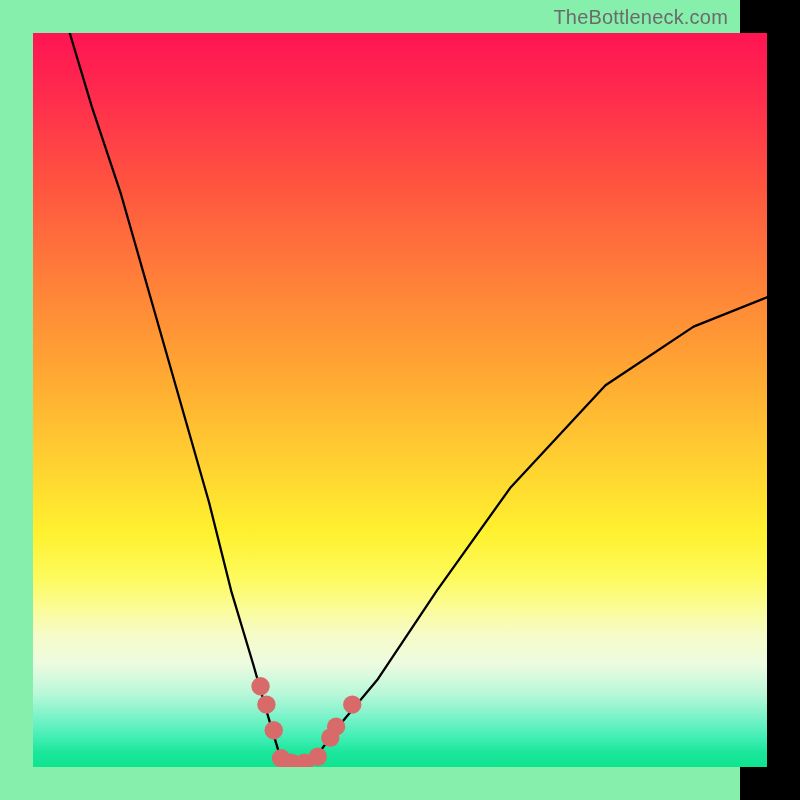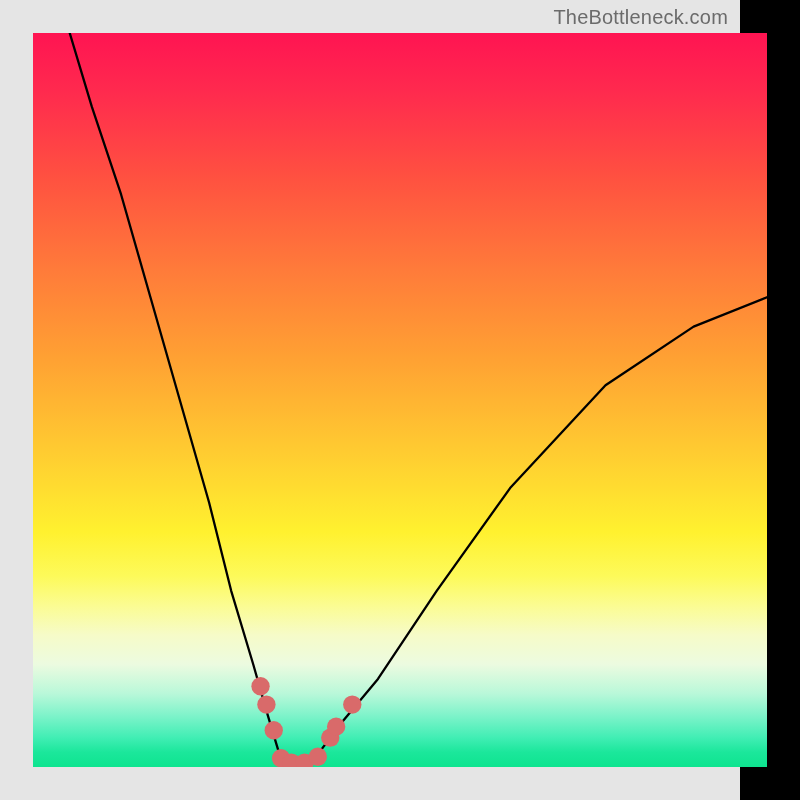--- a/index.html
+++ b/index.html
@@ -10,21 +10,21 @@
     height: 800px;
     overflow: hidden;
     font-family: Arial, Helvetica, sans-serif;
   }
   .frame {
     position: absolute;
     left: 0;
     top: 0;
     width: 740px;
     height: 800px;
-    background: #e5e5e5;
+    background: #86efac;
   }
   .plot-area {
     position: absolute;
     left: 33px;
     top: 33px;
     width: 734px;
     height: 734px;
     overflow: hidden;
   }
   

